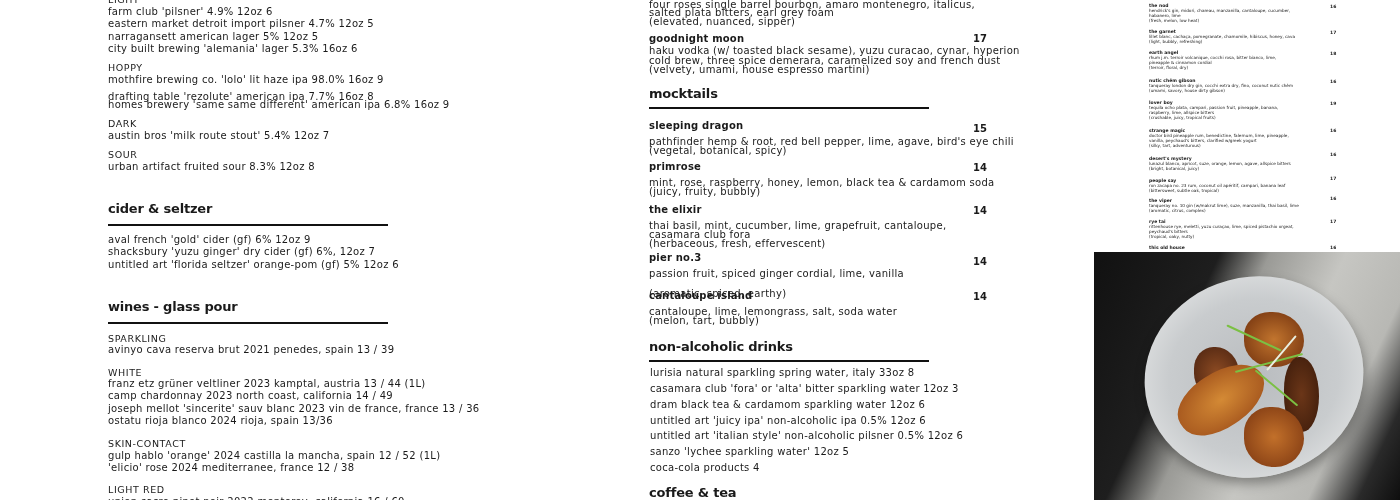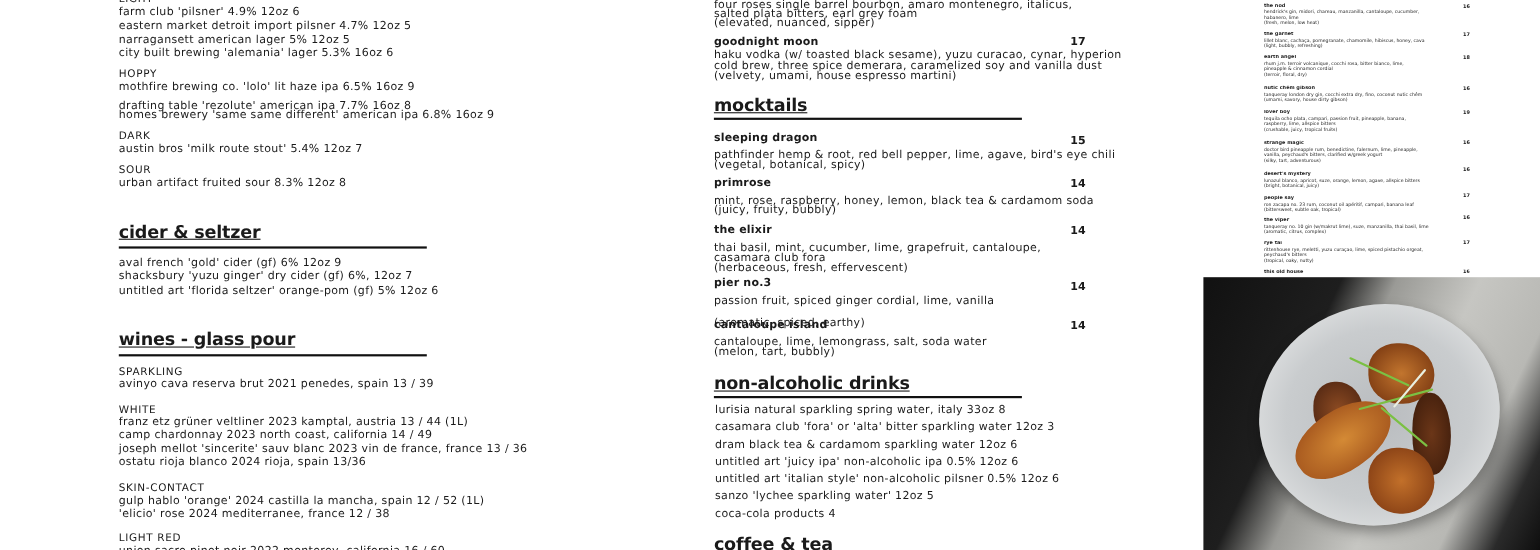--- a/index.html
+++ b/index.html
@@ -6,21 +6,21 @@
   body {
     width: 1400px; height: 500px; overflow: hidden; position: relative;
     background: #ffffff; color: #1a1a1a;
     font-family: "DejaVu Sans", "Liberation Sans", sans-serif;
   }
   .col { position: absolute; top: 0; }
   .left-col { left: 108px; width: 320px; }
   .mid-col { left: 649px; width: 340px; }
   .line { font-size: 10px; letter-spacing: 0.3px; white-space: nowrap; line-height: 13px; }
   .cat { font-size: 9.5px; font-weight: normal; letter-spacing: 0.6px; text-transform: uppercase; line-height: 12px; }
-  .sec-title { font-size: 16px; font-weight: bold; letter-spacing: -0.2px; text-decoration: underline; }
+  .sec-title { font-size: 13px; font-weight: bold; letter-spacing: -0.2px; }
   .rule { height: 2px; background: #111; }
   .abs { position: absolute; }
 
   
   .drink-name { font-size: 10px; font-weight: bold; letter-spacing: 0.2px; white-space: nowrap; }
   .drink-desc { font-size: 10px; letter-spacing: 0.3px; line-height: 10.5px; white-space: nowrap; }
   .price { position: absolute; left: 973px; font-size: 10px; font-weight: bold; }
 
   
   .mini { position: absolute; left: 1149px; width: 190px; font-size: 4.2px; line-height: 5px; color: #222; white-space: nowrap; overflow: hidden; }
@@ -50,21 +50,21 @@
 <body>
 
 <div class="col left-col">
   <div class="abs cat" style="top:-6px">LIGHT</div>
   <div class="abs line" style="top:5px">farm club 'pilsner' 4.9% 12oz 6</div>
   <div class="abs line" style="top:17px">eastern market detroit import pilsner 4.7% 12oz 5</div>
   <div class="abs line" style="top:30px">narragansett american lager 5% 12oz 5</div>
   <div class="abs line" style="top:42px">city built brewing 'alemania' lager 5.3% 16oz 6</div>
 
   <div class="abs cat" style="top:62px">HOPPY</div>
-  <div class="abs line" style="top:73px">mothfire brewing co. 'lolo' lit haze ipa 6.5% 16oz 9</div>
+  <div class="abs line" style="top:73px">mothfire brewing co. 'lolo' lit haze ipa 98.0% 16oz 9</div>
   <div class="abs line" style="top:90px">drafting table 'rezolute' american ipa 7.7% 16oz 8</div>
   <div class="abs line" style="top:98px">homes brewery 'same same different' american ipa 6.8% 16oz 9</div>
 
   <div class="abs cat" style="top:118px">DARK</div>
   <div class="abs line" style="top:129px">austin bros 'milk route stout' 5.4% 12oz 7</div>
 
   <div class="abs cat" style="top:149px">SOUR</div>
   <div class="abs line" style="top:160px">urban artifact fruited sour 8.3% 12oz 8</div>
 
   <div class="abs sec-title" style="top:201px">cider &amp; seltzer</div>
@@ -93,21 +93,21 @@
   <div class="abs line" style="top:495px">union sacre pinot noir 2022 monterey, california 16 / 60</div>
 </div>
 
 <div class="col mid-col">
   <div class="abs drink-desc" style="top:0px">four roses single barrel bourbon, amaro montenegro, italicus,</div>
   <div class="abs drink-desc" style="top:8px">salted plata bitters, earl grey foam</div>
   <div class="abs drink-desc" style="top:17px">(elevated, nuanced, sipper)</div>
 
   <div class="abs drink-name" style="top:33px">goodnight moon</div>
   <div class="abs drink-desc" style="top:46px">haku vodka (w/ toasted black sesame), yuzu curacao, cynar, hyperion</div>
-  <div class="abs drink-desc" style="top:56px">cold brew, three spice demerara, caramelized soy and vanilla dust</div>
+  <div class="abs drink-desc" style="top:56px">cold brew, three spice demerara, caramelized soy and french dust</div>
   <div class="abs drink-desc" style="top:65px">(velvety, umami, house espresso martini)</div>
 
   <div class="abs sec-title" style="top:86px">mocktails</div>
   <div class="abs rule" style="top:107px; width:280px"></div>
 
   <div class="abs drink-name" style="top:120px">sleeping dragon</div>
   <div class="abs drink-desc" style="top:137px">pathfinder hemp &amp; root, red bell pepper, lime, agave, bird's eye chili</div>
   <div class="abs drink-desc" style="top:146px">(vegetal, botanical, spicy)</div>
 
   <div class="abs drink-name" style="top:161px">primrose</div>

